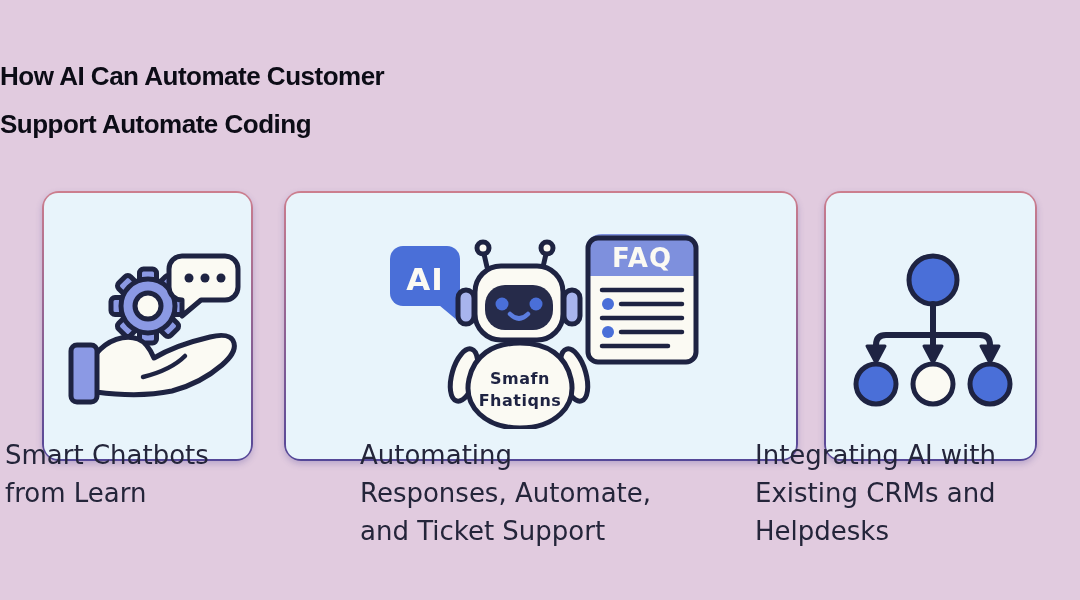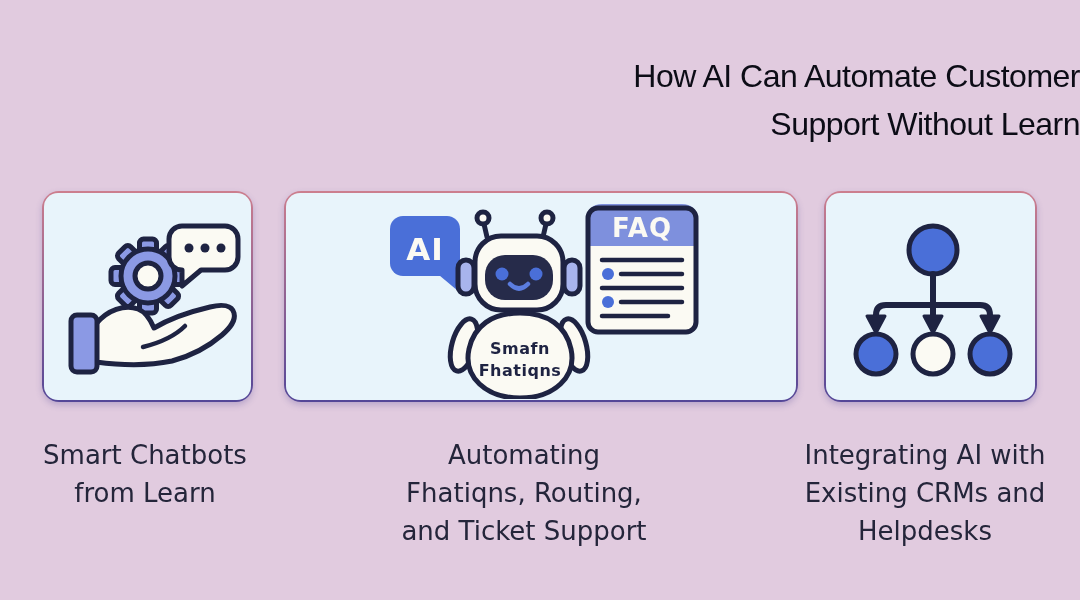--- a/index.html
+++ b/index.html
@@ -15,40 +15,40 @@
     --face-dark:#262b4a;
     --off-white:#fbfaf3;
     --title-text:#0c0c16;
     --caption-text:#24253a;
   }
   *{margin:0;padding:0;box-sizing:border-box}
   html,body{width:1080px;height:600px}
   body{font-family:"Liberation Sans",sans-serif;}
   .stage{position:relative;width:1080px;height:600px;background:var(--background);overflow:hidden}
 
-  .title{position:absolute;top:52px;left:0;width:1080px;text-align:right;
-         font-size:32px;line-height:48px;font-weight:normal;color:var(--title-text);
+  .title{position:absolute;top:52px;left:0;width:1080px;text-align:left;
+         font-size:26px;line-height:48px;font-weight:bold;color:var(--title-text);
          letter-spacing:-0.5px;font-family:"Liberation Sans",sans-serif}
   .title span{display:block}
 
-  .card{position:absolute;top:191px;height:211px;border-radius:17px;padding:2px;
+  .card{position:absolute;top:191px;height:270px;border-radius:17px;padding:2px;
         background:linear-gradient(180deg,var(--card-border-top),var(--card-border-bottom));
         box-shadow:0 3px 6px rgba(84,71,152,0.28)}
   .card-inner{width:100%;height:100%;border-radius:14px;background:var(--card-background);
         display:flex;align-items:center;justify-content:center;overflow:hidden}
   .card1{left:42px;width:211px}
   .card2{left:284px;width:514px}
   .card3{left:824px;width:213px}
   svg{display:block}
 
-  .caption{position:absolute;top:436px;font-size:26px;line-height:38px;text-align:center;
+  .caption{position:absolute;top:436px;font-size:26px;line-height:38px;
            color:var(--caption-text);font-family:"DejaVu Sans",sans-serif}
   .caption span{display:block}
   .cap1{left:5px;width:280px}
-  .cap2{left:344px;width:360px}
+  .cap2{left:360px;width:360px}
   .cap3{left:755px;width:340px}
 
   
   .s-dark{stroke:var(--outline-dark)}
   .sw5{stroke-width:5}
   .sw45{stroke-width:4.5}
   .sw6{stroke-width:6}
   .f-none{fill:none}
   .f-white{fill:var(--off-white)}
   .f-blue{fill:var(--accent-blue)}
@@ -60,21 +60,21 @@
   svg *{stroke-linejoin:round;stroke-linecap:round}
   .svg-label{font-family:"DejaVu Sans",sans-serif;font-weight:bold}
 </style>
 </head>
 <body>
 
 <div class="stage">
 
   <h1 class="title">
     <span>How AI Can Automate Customer</span>
-    <span>Support Without Learn</span>
+    <span>Support Automate Coding</span>
   </h1>
 
   <div class="card card1">
     <div class="card-inner">
       <svg width="205" height="205" viewBox="0 0 205 205">
 
         <g>
           <g class="f-peri s-dark sw5">
             <rect x="94.5" y="45" width="17" height="17" rx="4"></rect>
             <rect x="94.5" y="45" width="17" height="17" rx="4" transform="rotate(45 103 82)"></rect>
@@ -168,21 +168,21 @@
       </svg>
     </div>
   </div>
 
   <div class="caption cap1">
     <span>Smart Chatbots</span>
     <span>from Learn</span>
   </div>
   <div class="caption cap2">
     <span>Automating</span>
-    <span>Fhatiqns, Routing,</span>
+    <span>Responses, Automate,</span>
     <span>and Ticket Support</span>
   </div>
   <div class="caption cap3">
     <span>Integrating AI with</span>
     <span>Existing CRMs and</span>
     <span>Helpdesks</span>
   </div>
 
 </div>
 

